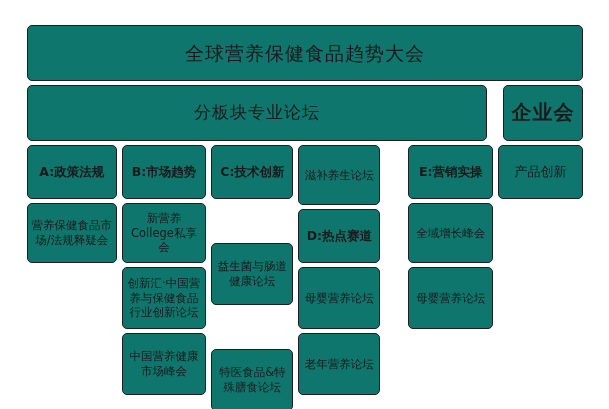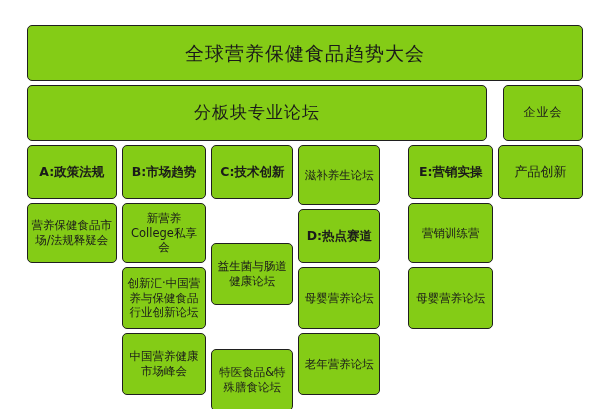--- a/index.html
+++ b/index.html
@@ -20,21 +20,21 @@
     width: 609px;
     height: 409px;
     box-sizing: border-box;
     padding: 25px 26px 0 27px;
   }
 
   .box {
     box-sizing: border-box;
     border: 1px solid #1f1f1f;
     border-radius: 5px;
-    background: #84cc16;
+    background: #0f766e;
     display: flex;
     align-items: center;
     justify-content: center;
     text-align: center;
     line-height: 1.28;
     overflow: hidden;
   }
 
   
   .row-title {
@@ -55,22 +55,23 @@
     margin-bottom: 4px;
     gap: 16px;
   }
   .band-box {
     width: 460px;
     font-size: 17px;
     letter-spacing: 1px;
   }
   .enterprise-box {
     flex: 1 1 auto;
-    font-size: 12px;
+    font-size: 20px;
     letter-spacing: 1px;
+    font-weight: bold;
   }
 
   
   .grid {
     display: flex;
     gap: 5px;
     align-items: flex-start;
   }
   .col {
     display: flex;
@@ -135,21 +136,21 @@
 
     <div class="col col-d">
       <div class="box item-box h-3line">滋补养生论坛</div>
       <div class="box head-box">D:热点赛道</div>
       <div class="box item-box h-3line-b">母婴营养论坛</div>
       <div class="box item-box h-3line-b">老年营养论坛</div>
     </div>
 
     <div class="col col-e">
       <div class="box head-box">E:营销实操</div>
-      <div class="box item-box h-3line">营销训练营</div>
+      <div class="box item-box h-3line">全域增长峰会</div>
       <div class="box item-box h-3line-b">母婴营养论坛</div>
     </div>
 
     <div class="col col-x">
       <div class="box head-box plain">产品创新</div>
     </div>
 
   </div>
 </div>
 

